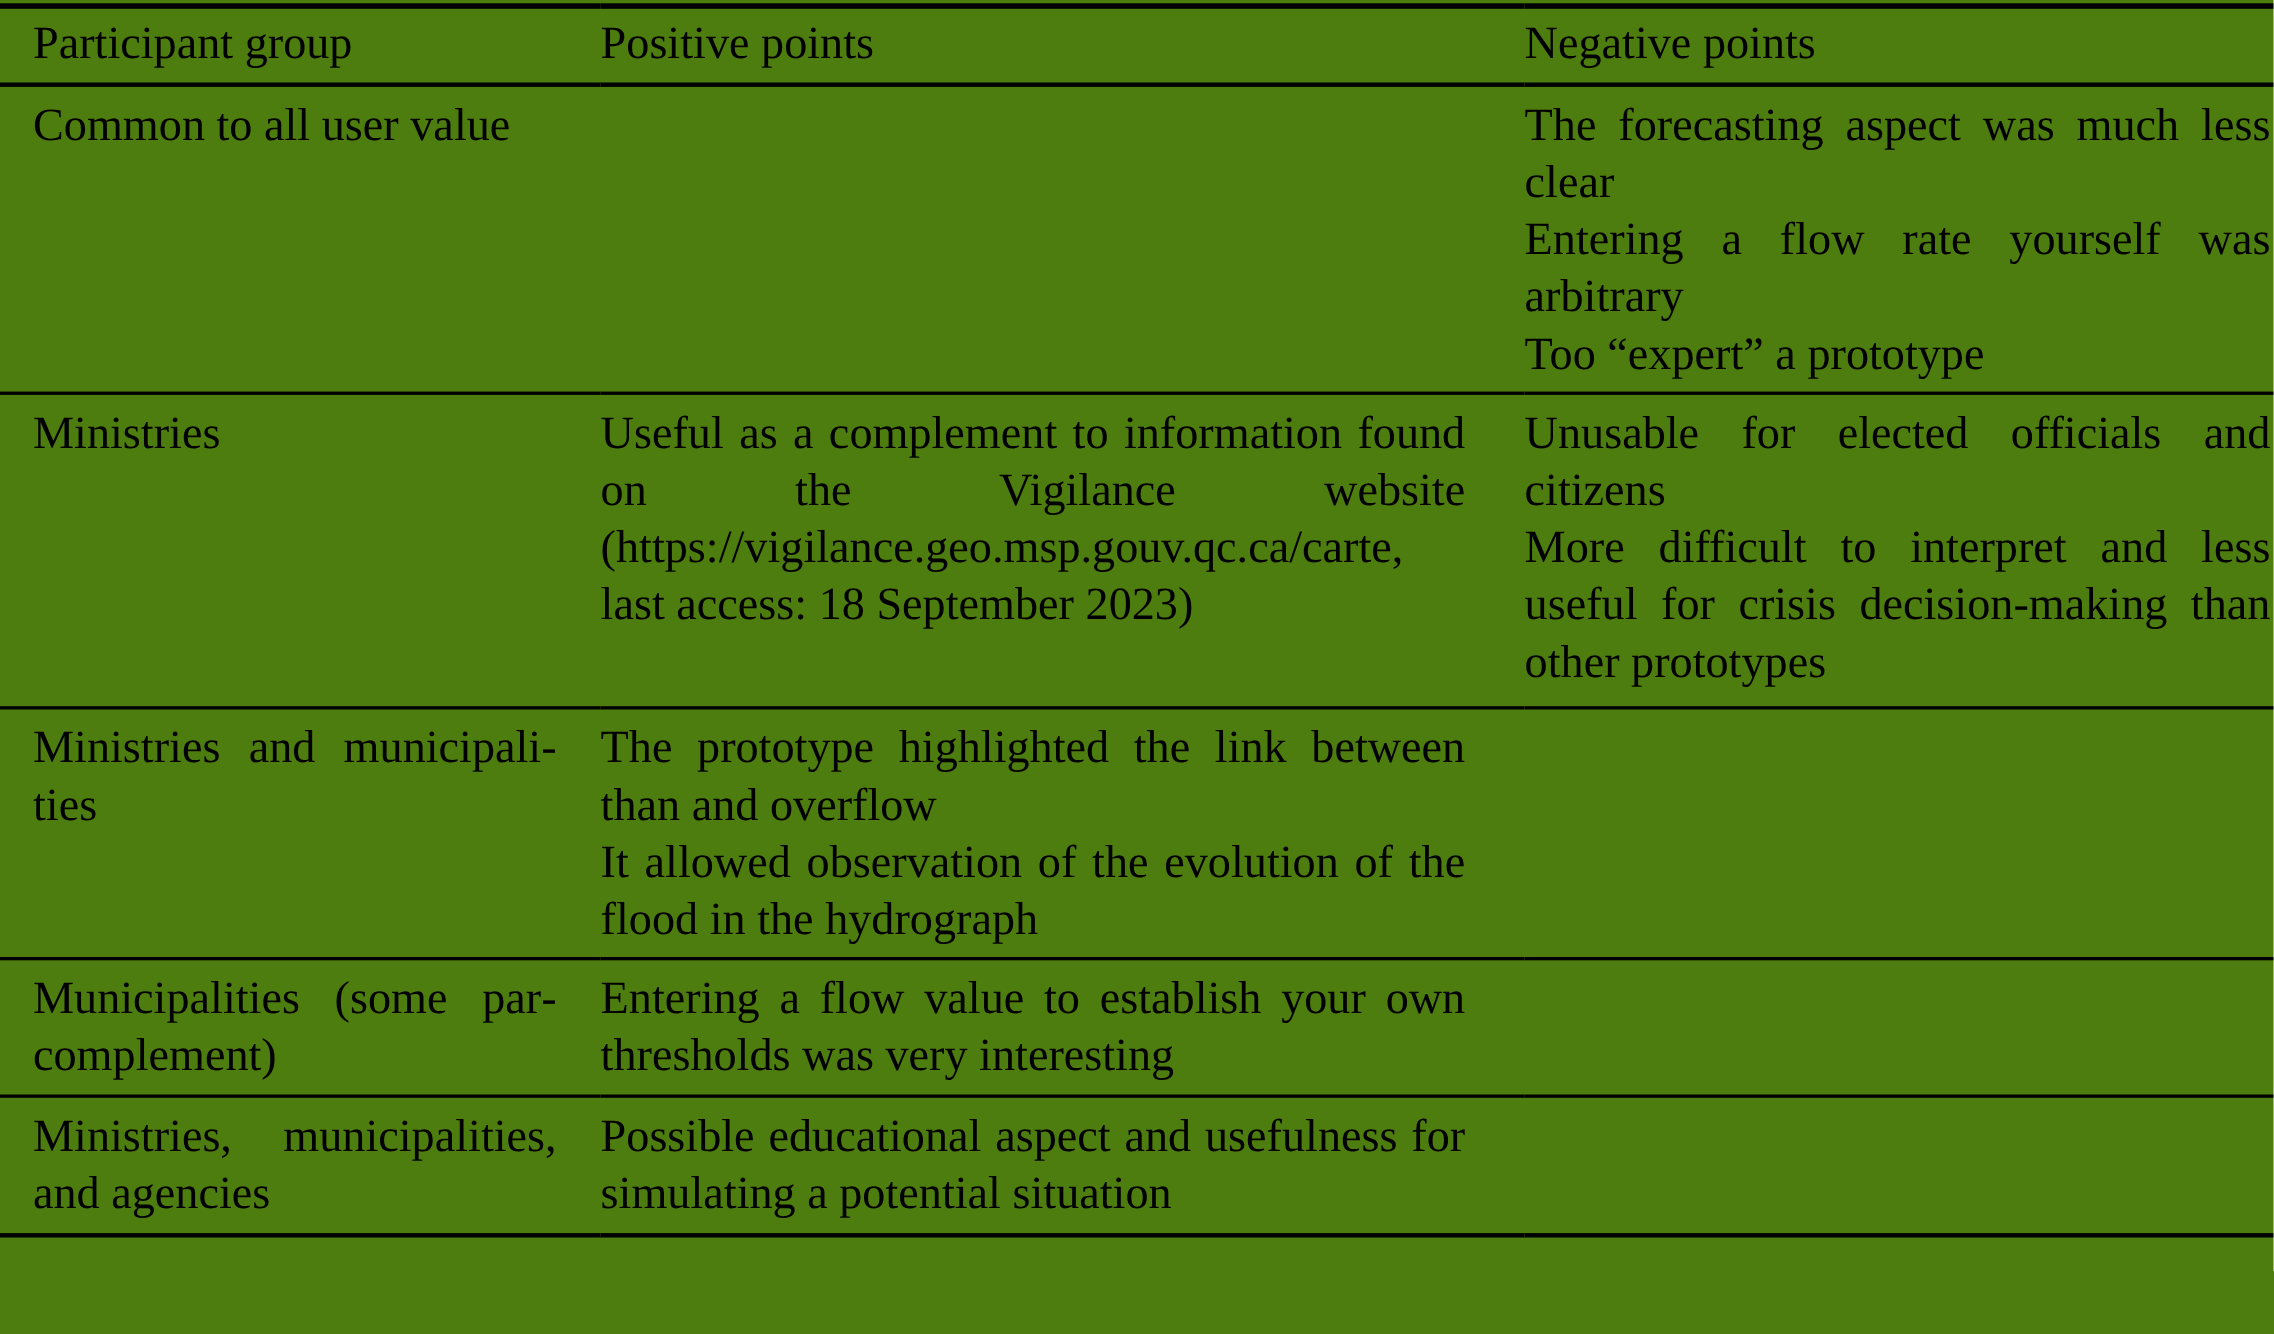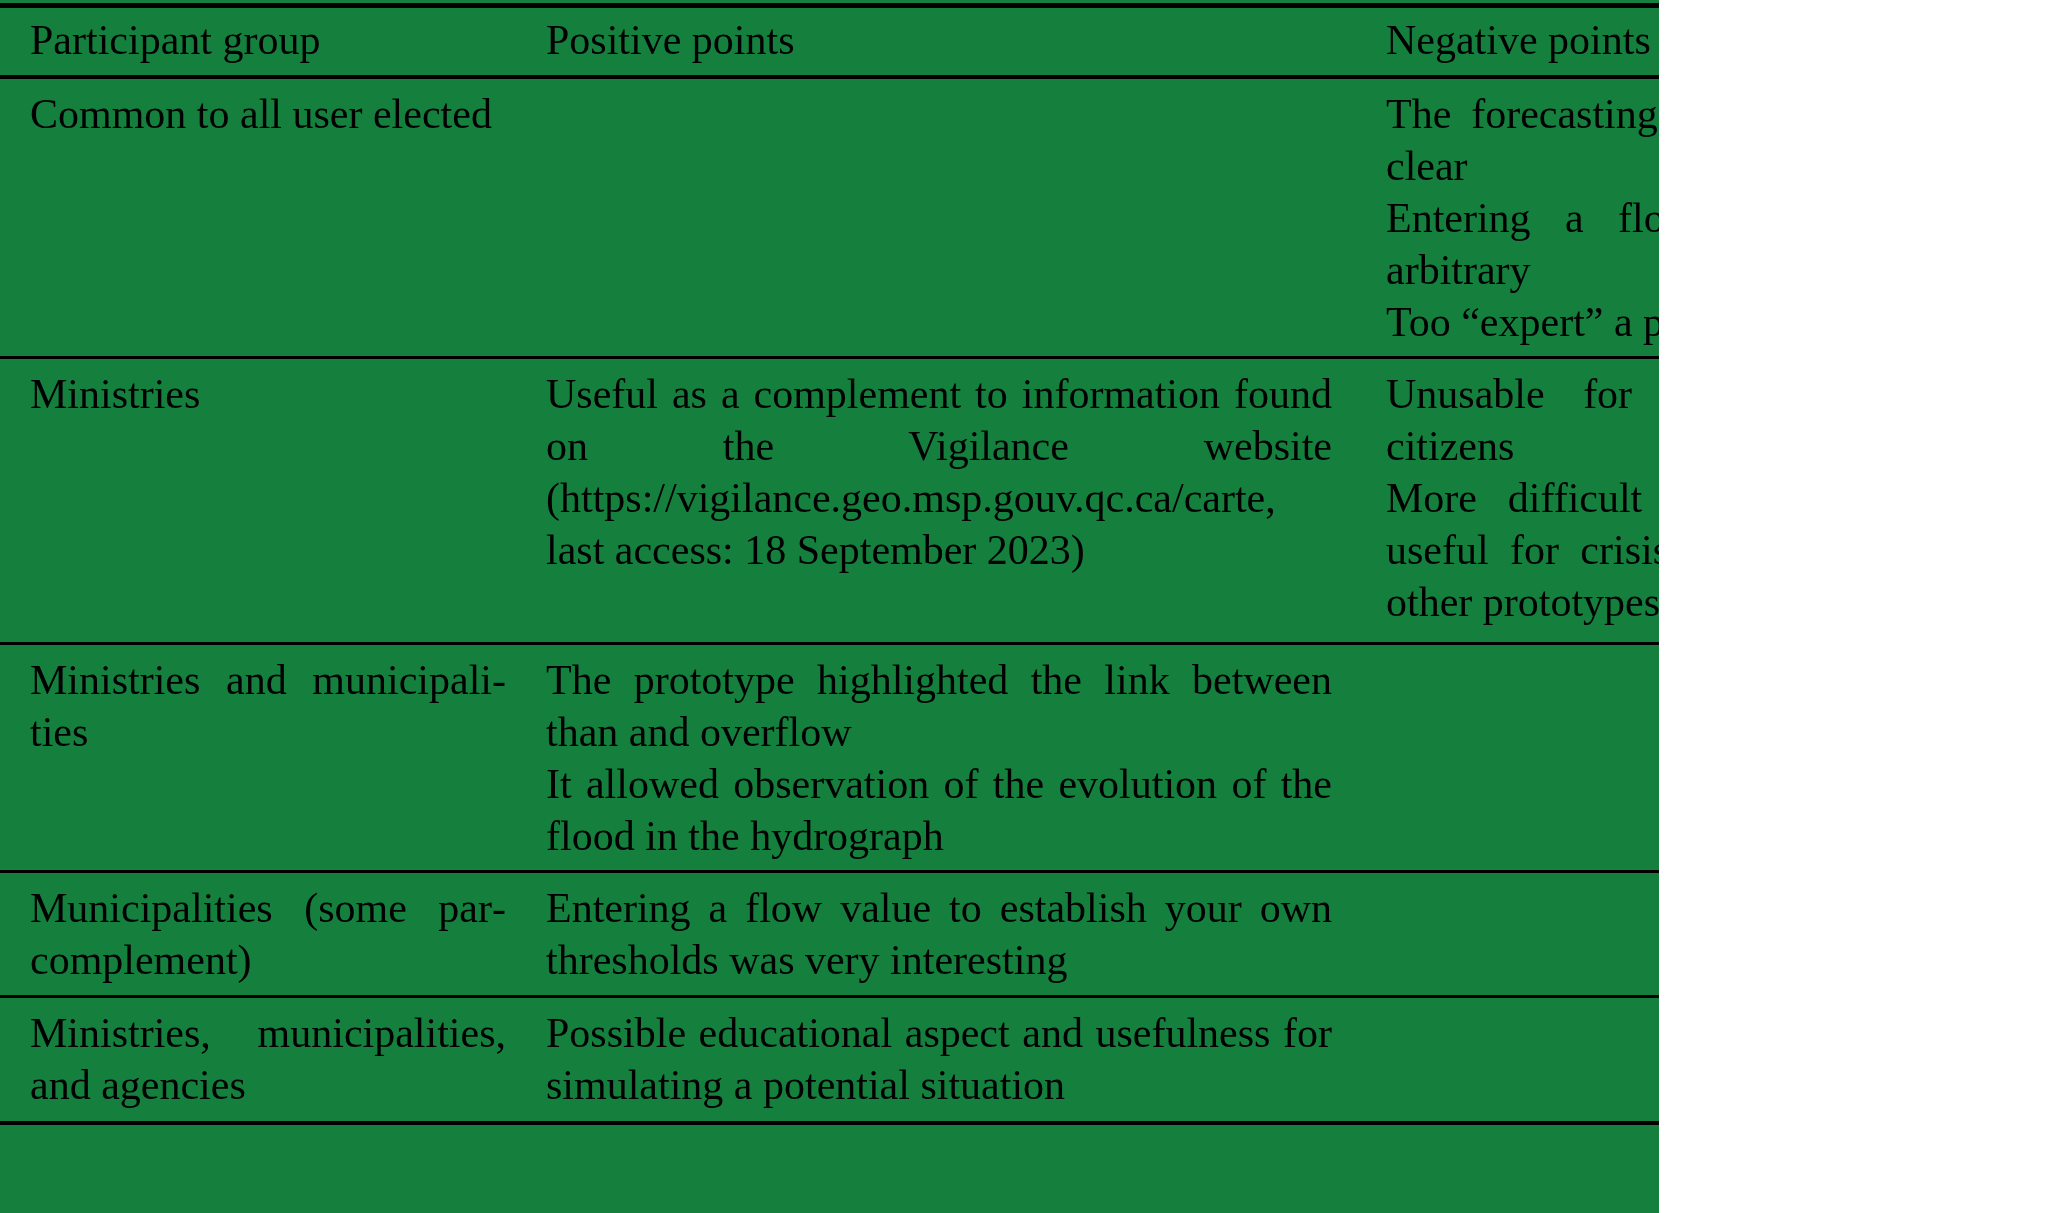--- a/index.html
+++ b/index.html
@@ -1,20 +1,20 @@
 <!DOCTYPE html>
 <html lang="en"><head>
 <meta charset="utf-8">
 <style>
   html,body{margin:0;padding:0;background:#ffffff;}
   .page{
     position:relative;
-    width:1659px;
+    width:2067px;
     height:1213px;
-    background:#15803d;
+    background:#4d7c0f;
     overflow:hidden;
   }
   table.feedback{
     position:absolute;
     left:0;
     top:3px;
     width:2067px;
     border-collapse:collapse;
     table-layout:fixed;
     font-family:"Liberation Serif","DejaVu Serif",serif;
@@ -64,21 +64,21 @@
     <thead>
       <tr>
         <th>Participant group</th>
         <th>Positive points</th>
         <th>Negative points</th>
       </tr>
     </thead>
     <tbody>
         <tr>
           <td>
-            <p>Common to all user elected</p>
+            <p>Common to all user value</p>
           </td>
           <td></td>
           <td>
             <p>The forecasting aspect was much less clear</p>
             <p>Entering a flow rate yourself was arbitrary</p>
             <p>Too “expert” a prototype</p>
           </td>
         </tr>
         <tr>
           <td>

